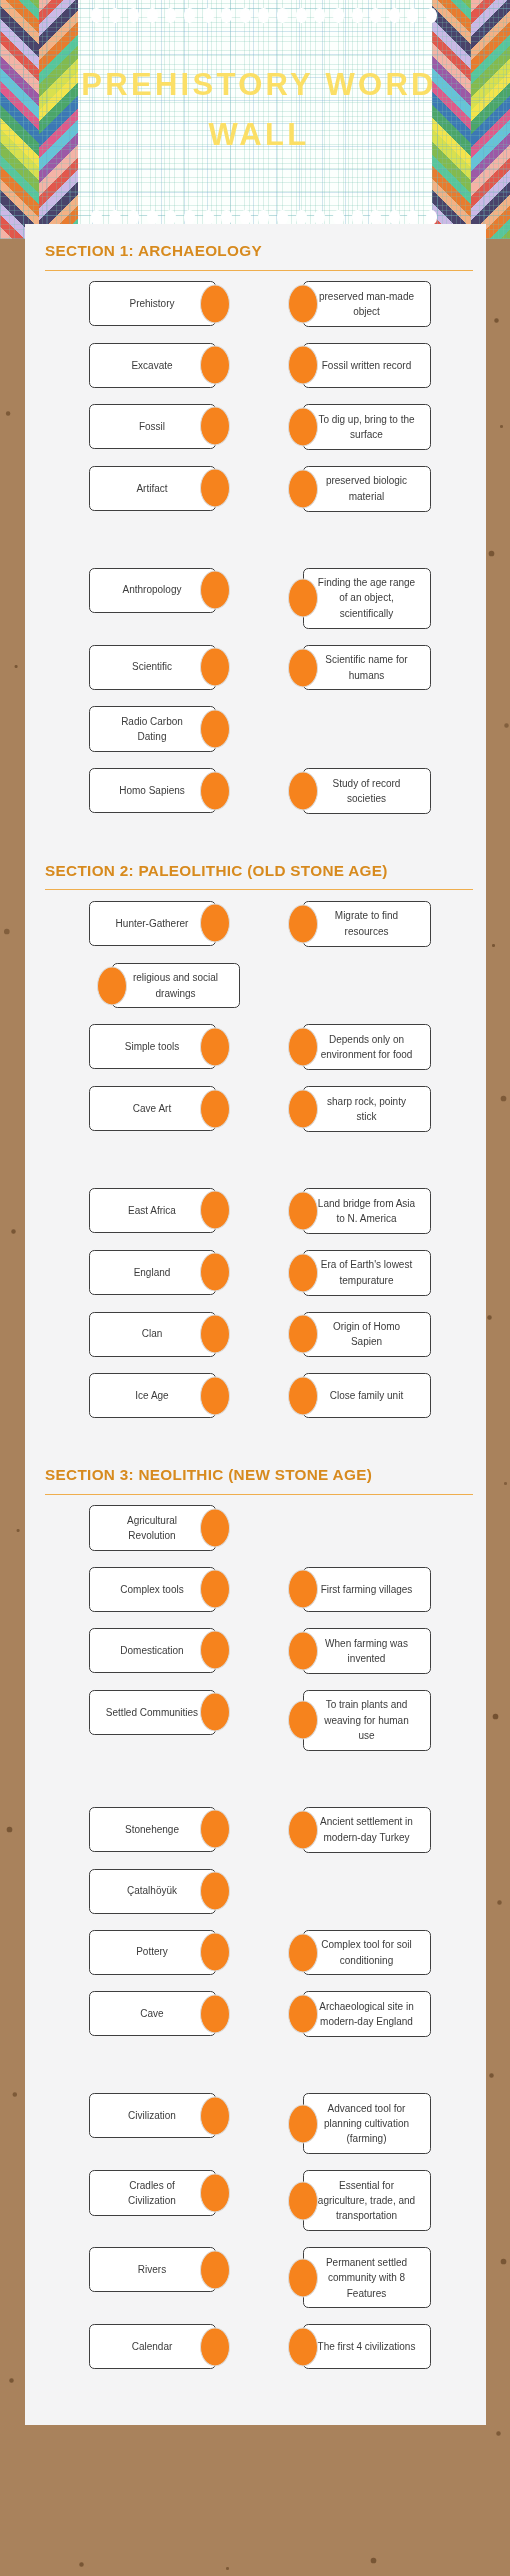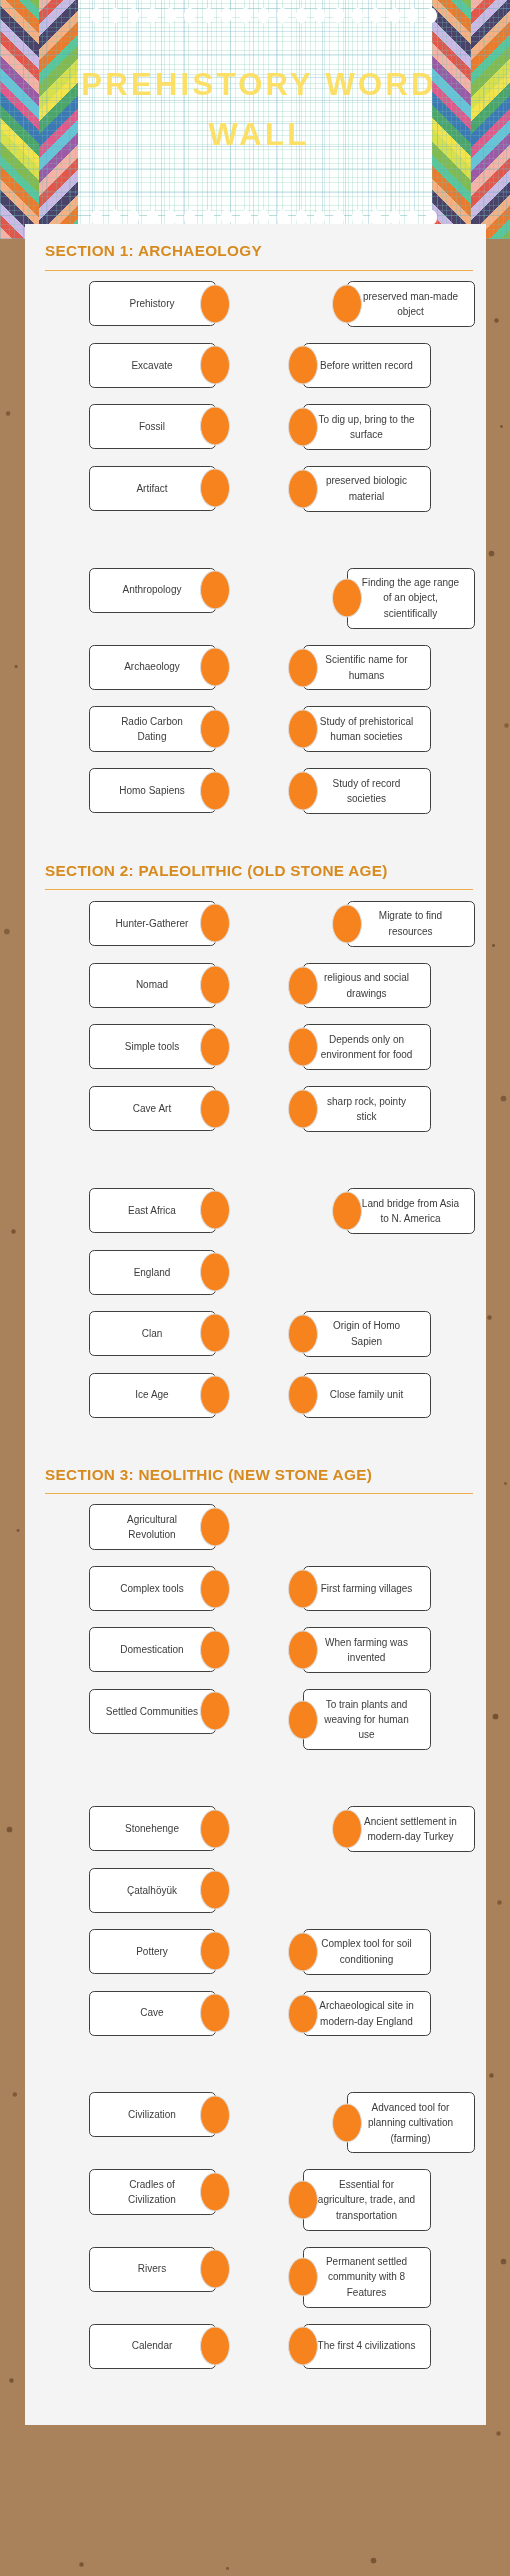--- a/index.html
+++ b/index.html
@@ -59,21 +59,21 @@
   
   .card{ position:relative; z-index:2; width:461px; margin:-15.3px auto 12px;
     background:var(--card-bg,#F4F4F5); padding:18.6px 0 56px; }
   .ws-section{ margin-top:48px; } .ws-section:first-child{ margin-top:0; }
   .sec-head{ margin:0 12.6px 0 20.6px; font-size:15.3px; font-weight:bold;
     letter-spacing:0.3px; color:var(--head-orange,#D78A1E); }
   .sec-rule{ border:0; border-top:1.3px solid #EFAE4E; margin:9.3px 12.6px 0 20.6px; }
   .groups{ margin-top:10.6px; }
   .group{ margin-top:56px; } .group:first-child{ margin-top:0; }
   .match-row{ display:flex; align-items:flex-start; margin-top:16px; }
-  .group .match-row:first-child{ margin-top:0;gap:44px; }
+  .group .match-row:first-child{ margin-top:0; }
   .mcard{ box-sizing:border-box; min-height:45px; background:#fff;
     border:0.7px solid #3F3F3F; border-radius:5.3px; position:relative;
     display:flex; align-items:center; justify-content:center; text-align:center;
     font-size:10px; line-height:15.3px; color:#3B3B3B; }
   .term-card{ margin-left:64px; width:127px; padding:6.6px 16px; }
   .def-card{ margin-left:87px; width:128px; padding:6.6px 13.3px; }
   .dot{ position:absolute; width:28px; height:37px; border-radius:50%;
     background:var(--dot-orange,#F6831D); border:1.3px solid #DCDCDC;
     top:50%; transform:translateY(-50%); z-index:3; }
   .dot-right{ right:-15.3px; } .dot-left{ left:-15.3px; }
@@ -119,21 +119,21 @@
     </div>
   </div>
 
   <div class="match-row">
     <div class="mcard term-card">
       <span class="card-text">Excavate</span>
       <span class="dot dot-right"></span>
     </div>
     <div class="mcard def-card">
       <span class="dot dot-left"></span>
-      <span class="card-text">Before written record</span>
+      <span class="card-text">Fossil written record</span>
     </div>
   </div>
 
   <div class="match-row">
     <div class="mcard term-card">
       <span class="card-text">Fossil</span>
       <span class="dot dot-right"></span>
     </div>
     <div class="mcard def-card">
       <span class="dot dot-left"></span>
@@ -159,37 +159,33 @@
       <span class="dot dot-right"></span>
     </div>
     <div class="mcard def-card">
       <span class="dot dot-left"></span>
       <span class="card-text">Finding the age range of an object, scientifically</span>
     </div>
   </div>
 
   <div class="match-row">
     <div class="mcard term-card">
-      <span class="card-text">Archaeology</span>
+      <span class="card-text">Scientific</span>
       <span class="dot dot-right"></span>
     </div>
     <div class="mcard def-card">
       <span class="dot dot-left"></span>
       <span class="card-text">Scientific name for humans</span>
     </div>
   </div>
 
   <div class="match-row">
     <div class="mcard term-card">
       <span class="card-text">Radio Carbon Dating</span>
       <span class="dot dot-right"></span>
-    </div>
-    <div class="mcard def-card">
-      <span class="dot dot-left"></span>
-      <span class="card-text">Study of prehistorical human societies</span>
     </div>
   </div>
 
   <div class="match-row">
     <div class="mcard term-card">
       <span class="card-text">Homo Sapiens</span>
       <span class="dot dot-right"></span>
     </div>
     <div class="mcard def-card">
       <span class="dot dot-left"></span>
@@ -210,24 +206,20 @@
       <span class="card-text">Hunter-Gatherer</span>
       <span class="dot dot-right"></span>
     </div>
     <div class="mcard def-card">
       <span class="dot dot-left"></span>
       <span class="card-text">Migrate to find resources</span>
     </div>
   </div>
 
   <div class="match-row">
-    <div class="mcard term-card">
-      <span class="card-text">Nomad</span>
-      <span class="dot dot-right"></span>
-    </div>
     <div class="mcard def-card">
       <span class="dot dot-left"></span>
       <span class="card-text">religious and social drawings</span>
     </div>
   </div>
 
   <div class="match-row">
     <div class="mcard term-card">
       <span class="card-text">Simple tools</span>
       <span class="dot dot-right"></span>
@@ -258,20 +250,24 @@
     <div class="mcard def-card">
       <span class="dot dot-left"></span>
       <span class="card-text">Land bridge from Asia to N. America</span>
     </div>
   </div>
 
   <div class="match-row">
     <div class="mcard term-card">
       <span class="card-text">England</span>
       <span class="dot dot-right"></span>
+    </div>
+    <div class="mcard def-card">
+      <span class="dot dot-left"></span>
+      <span class="card-text">Era of Earth's lowest tempurature</span>
     </div>
   </div>
 
   <div class="match-row">
     <div class="mcard term-card">
       <span class="card-text">Clan</span>
       <span class="dot dot-right"></span>
     </div>
     <div class="mcard def-card">
       <span class="dot dot-left"></span>

